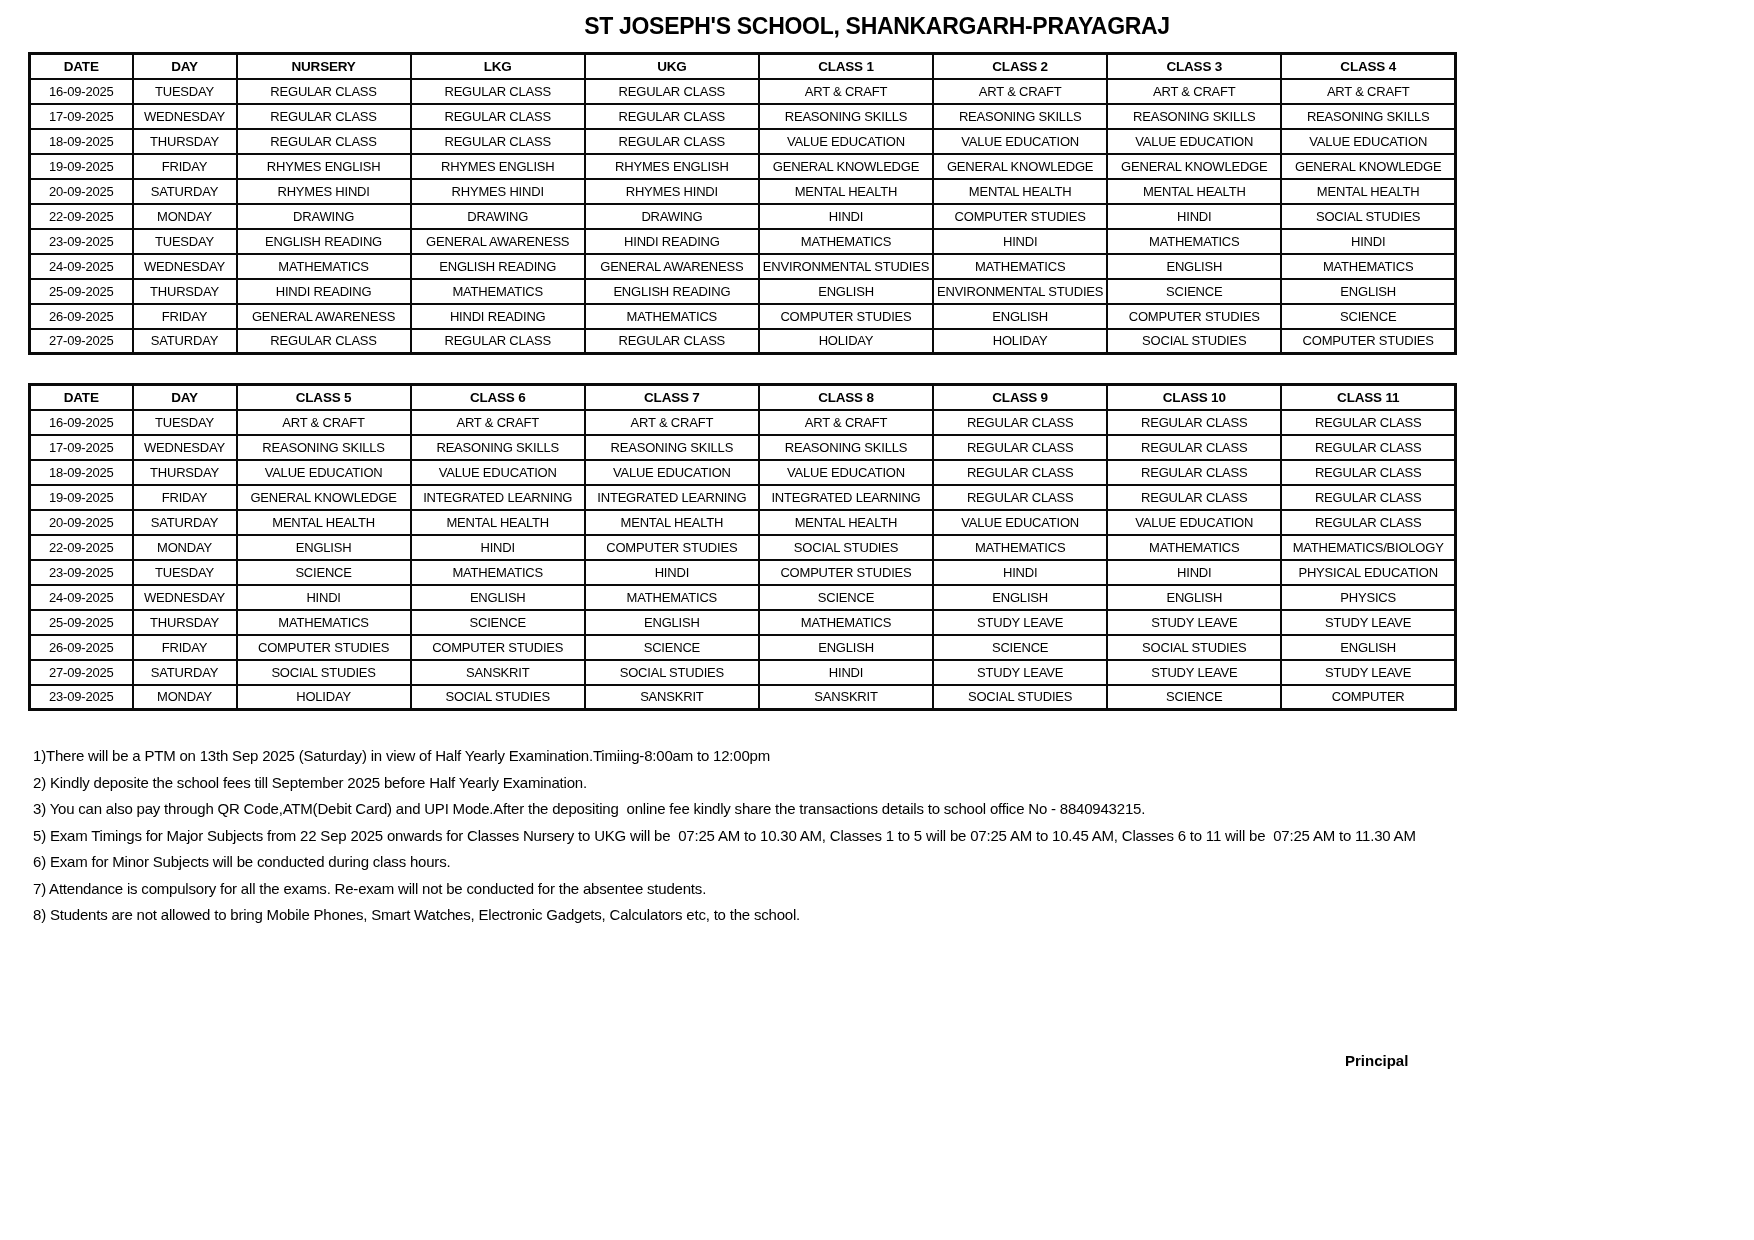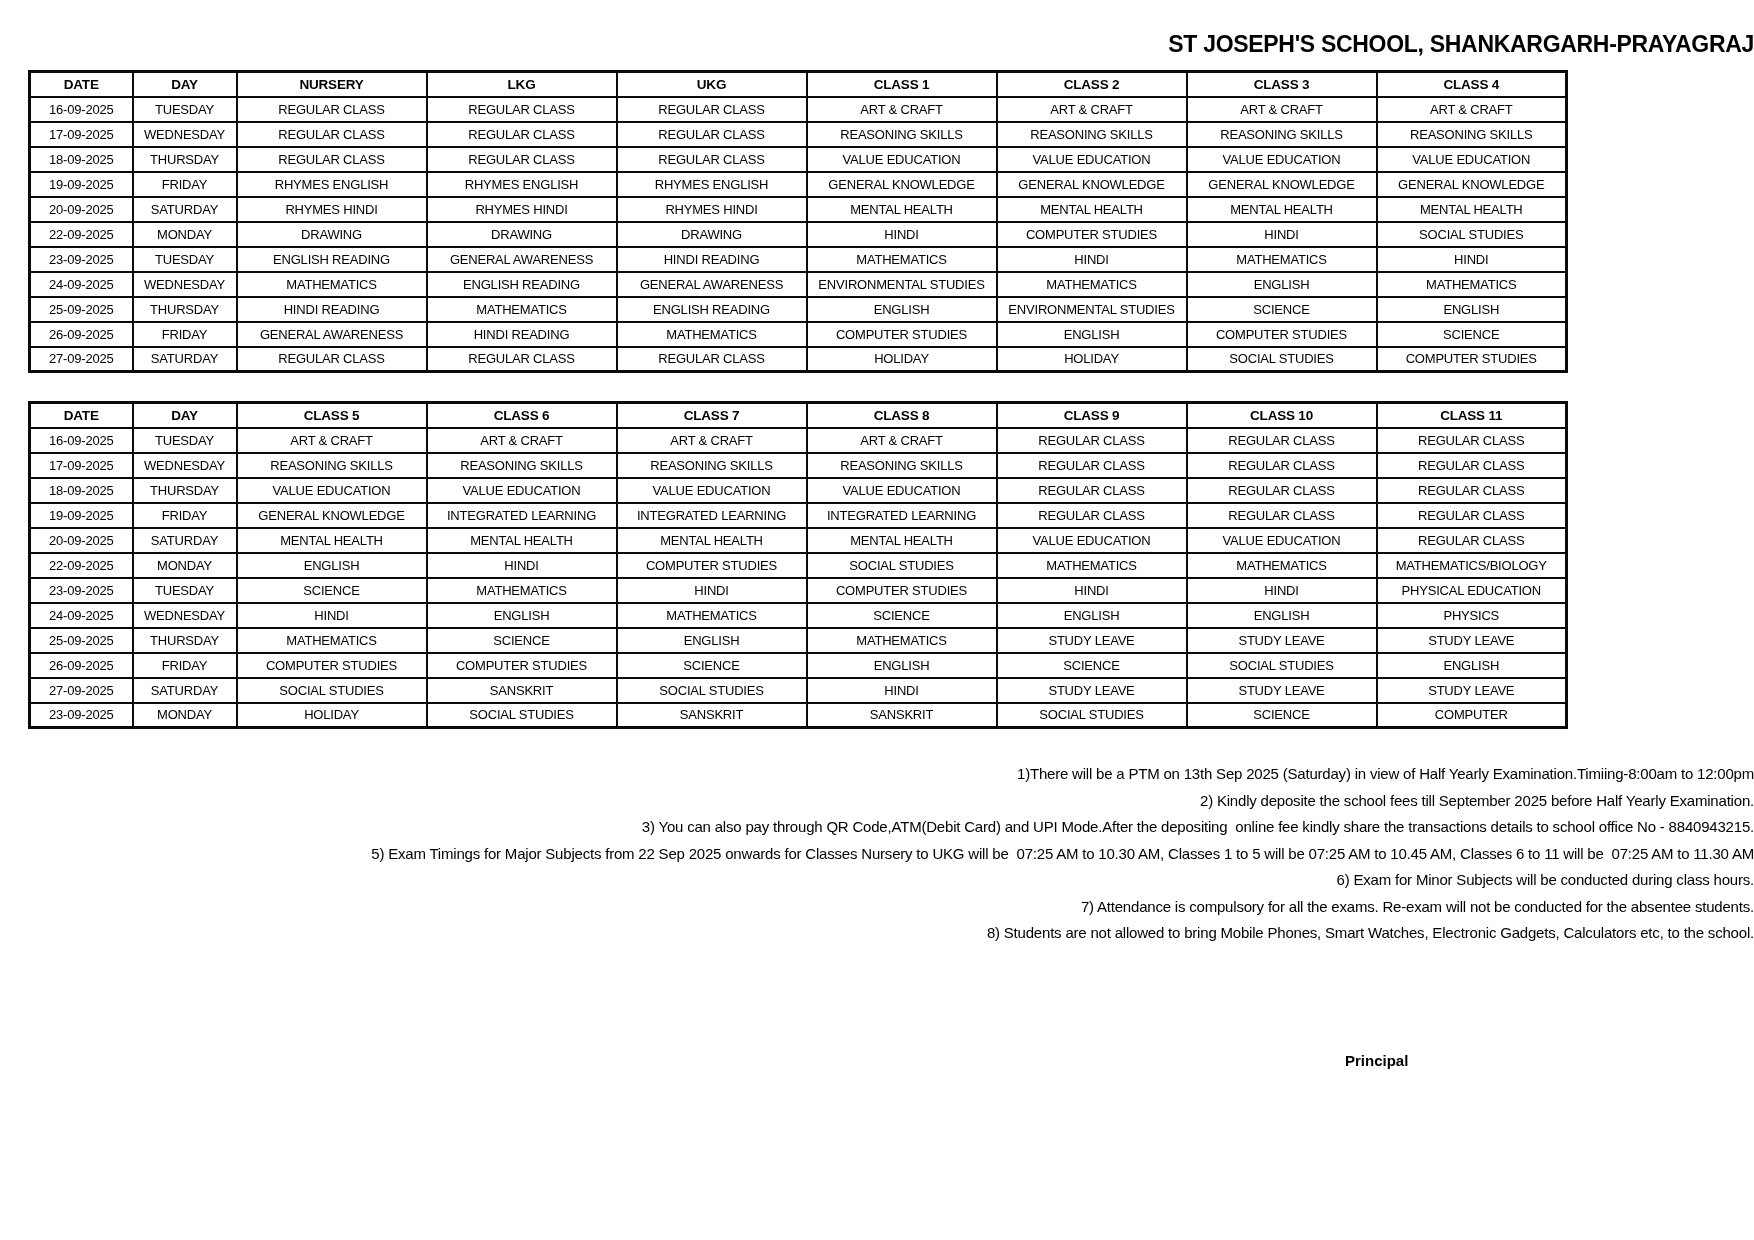--- a/index.html
+++ b/index.html
@@ -5,35 +5,35 @@
   * { margin: 0; padding: 0; box-sizing: border-box; }
   html, body {
     width: 1754px;
     background: #ffffff;
     font-family: "Liberation Sans", sans-serif;
     color: #000;
   }
   body { height: 1240px; position: relative; overflow: hidden; }
 
   .title-block {
-    padding-top: 30px;
-    text-align: right;
+    padding-top: 12px;
+    text-align: center;
   }
   .title-line {
     font-size: 23px;
     font-weight: bold;
     line-height: 28px;
     letter-spacing: -0.3px;
     white-space: pre;
   }
 
   .tt-table {
     border-collapse: collapse;
     table-layout: fixed;
-    width: 1540px;
+    width: 1429px;
     margin-left: 28px;
     border: 3px solid #0a0a0a;
   }
   .tt-table.first { margin-top: 12px; }
   .tt-table.second { margin-top: 28px; }
   .tt-table th, .tt-table td {
     border: 2px solid #0a0a0a;
     height: 25px;
     text-align: center;
     vertical-align: middle;
@@ -42,21 +42,20 @@
     white-space: nowrap;
     overflow: hidden;
     padding: 0 1px;
   }
   .tt-table th { font-size: 13.5px; font-weight: bold; }
   .tt-table col.c-date  { width: 103px; }
   .tt-table col.c-day   { width: 104px; }
 
   .notes {
     margin: 32px 0 0 33px;
-    text-align: right;
   }
   .note-line {
     font-size: 15px;
     line-height: 26.5px;
     letter-spacing: -0.2px;
     white-space: pre-wrap;
   }
 
   .signature {
     position: absolute;

